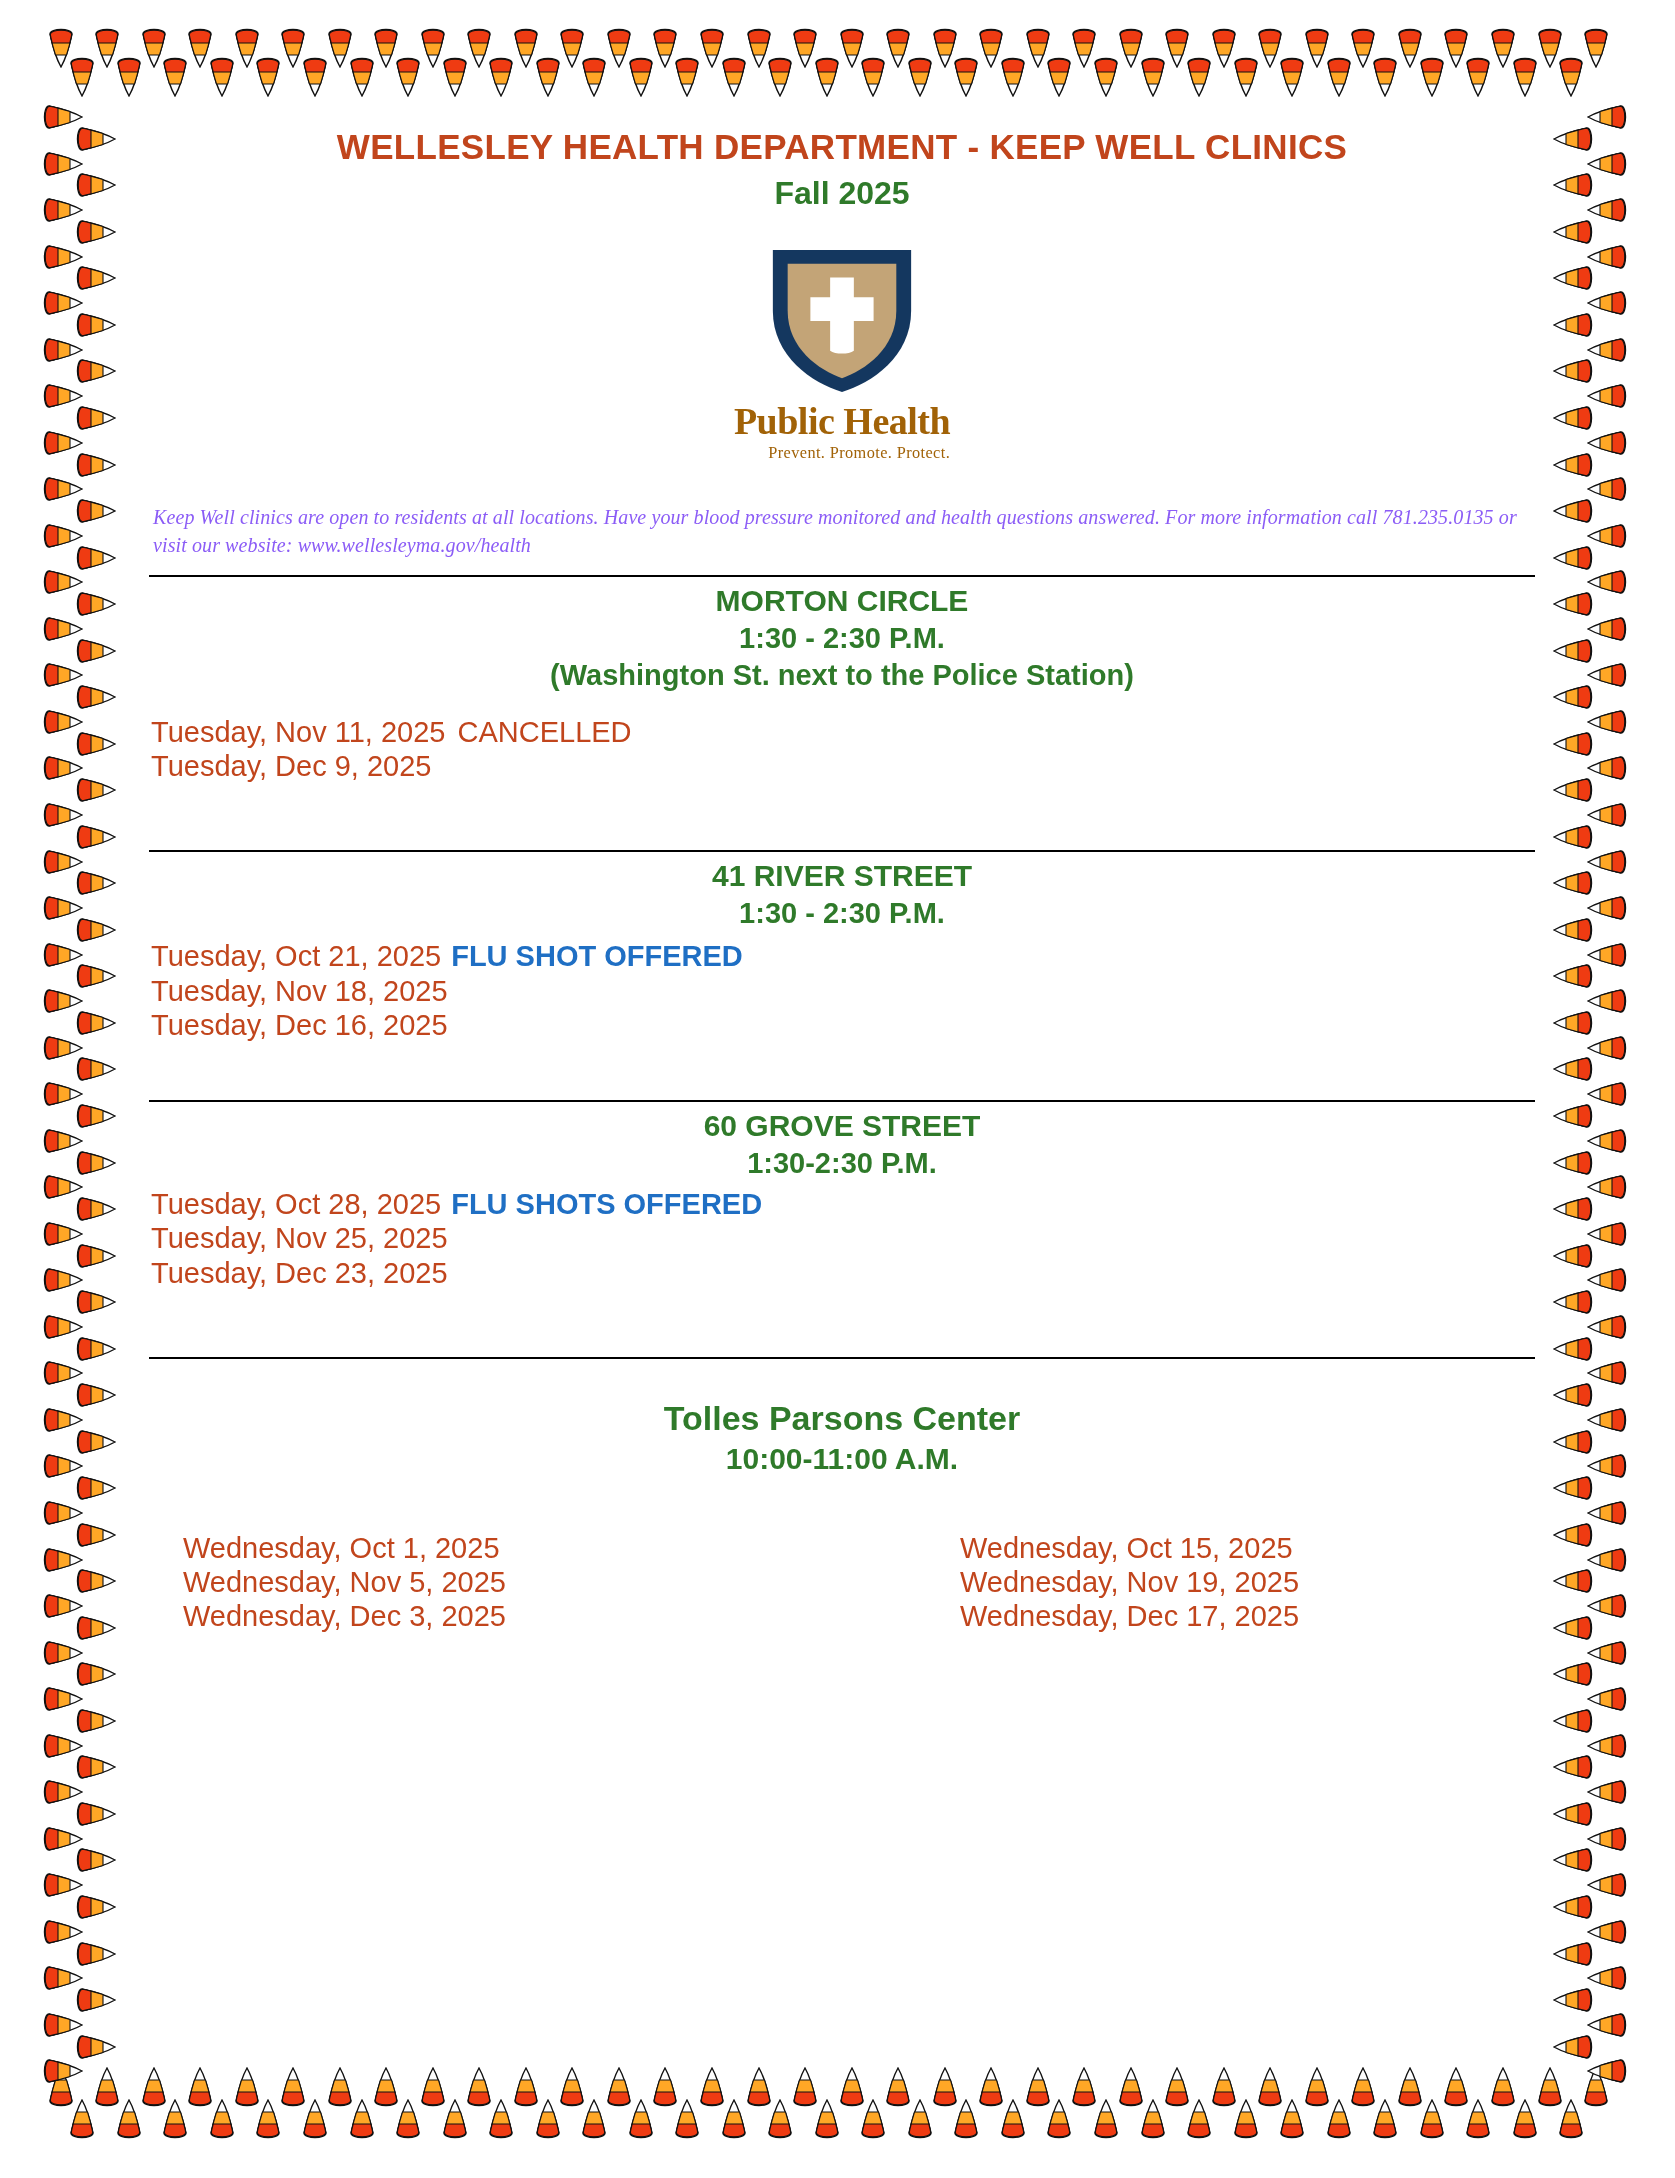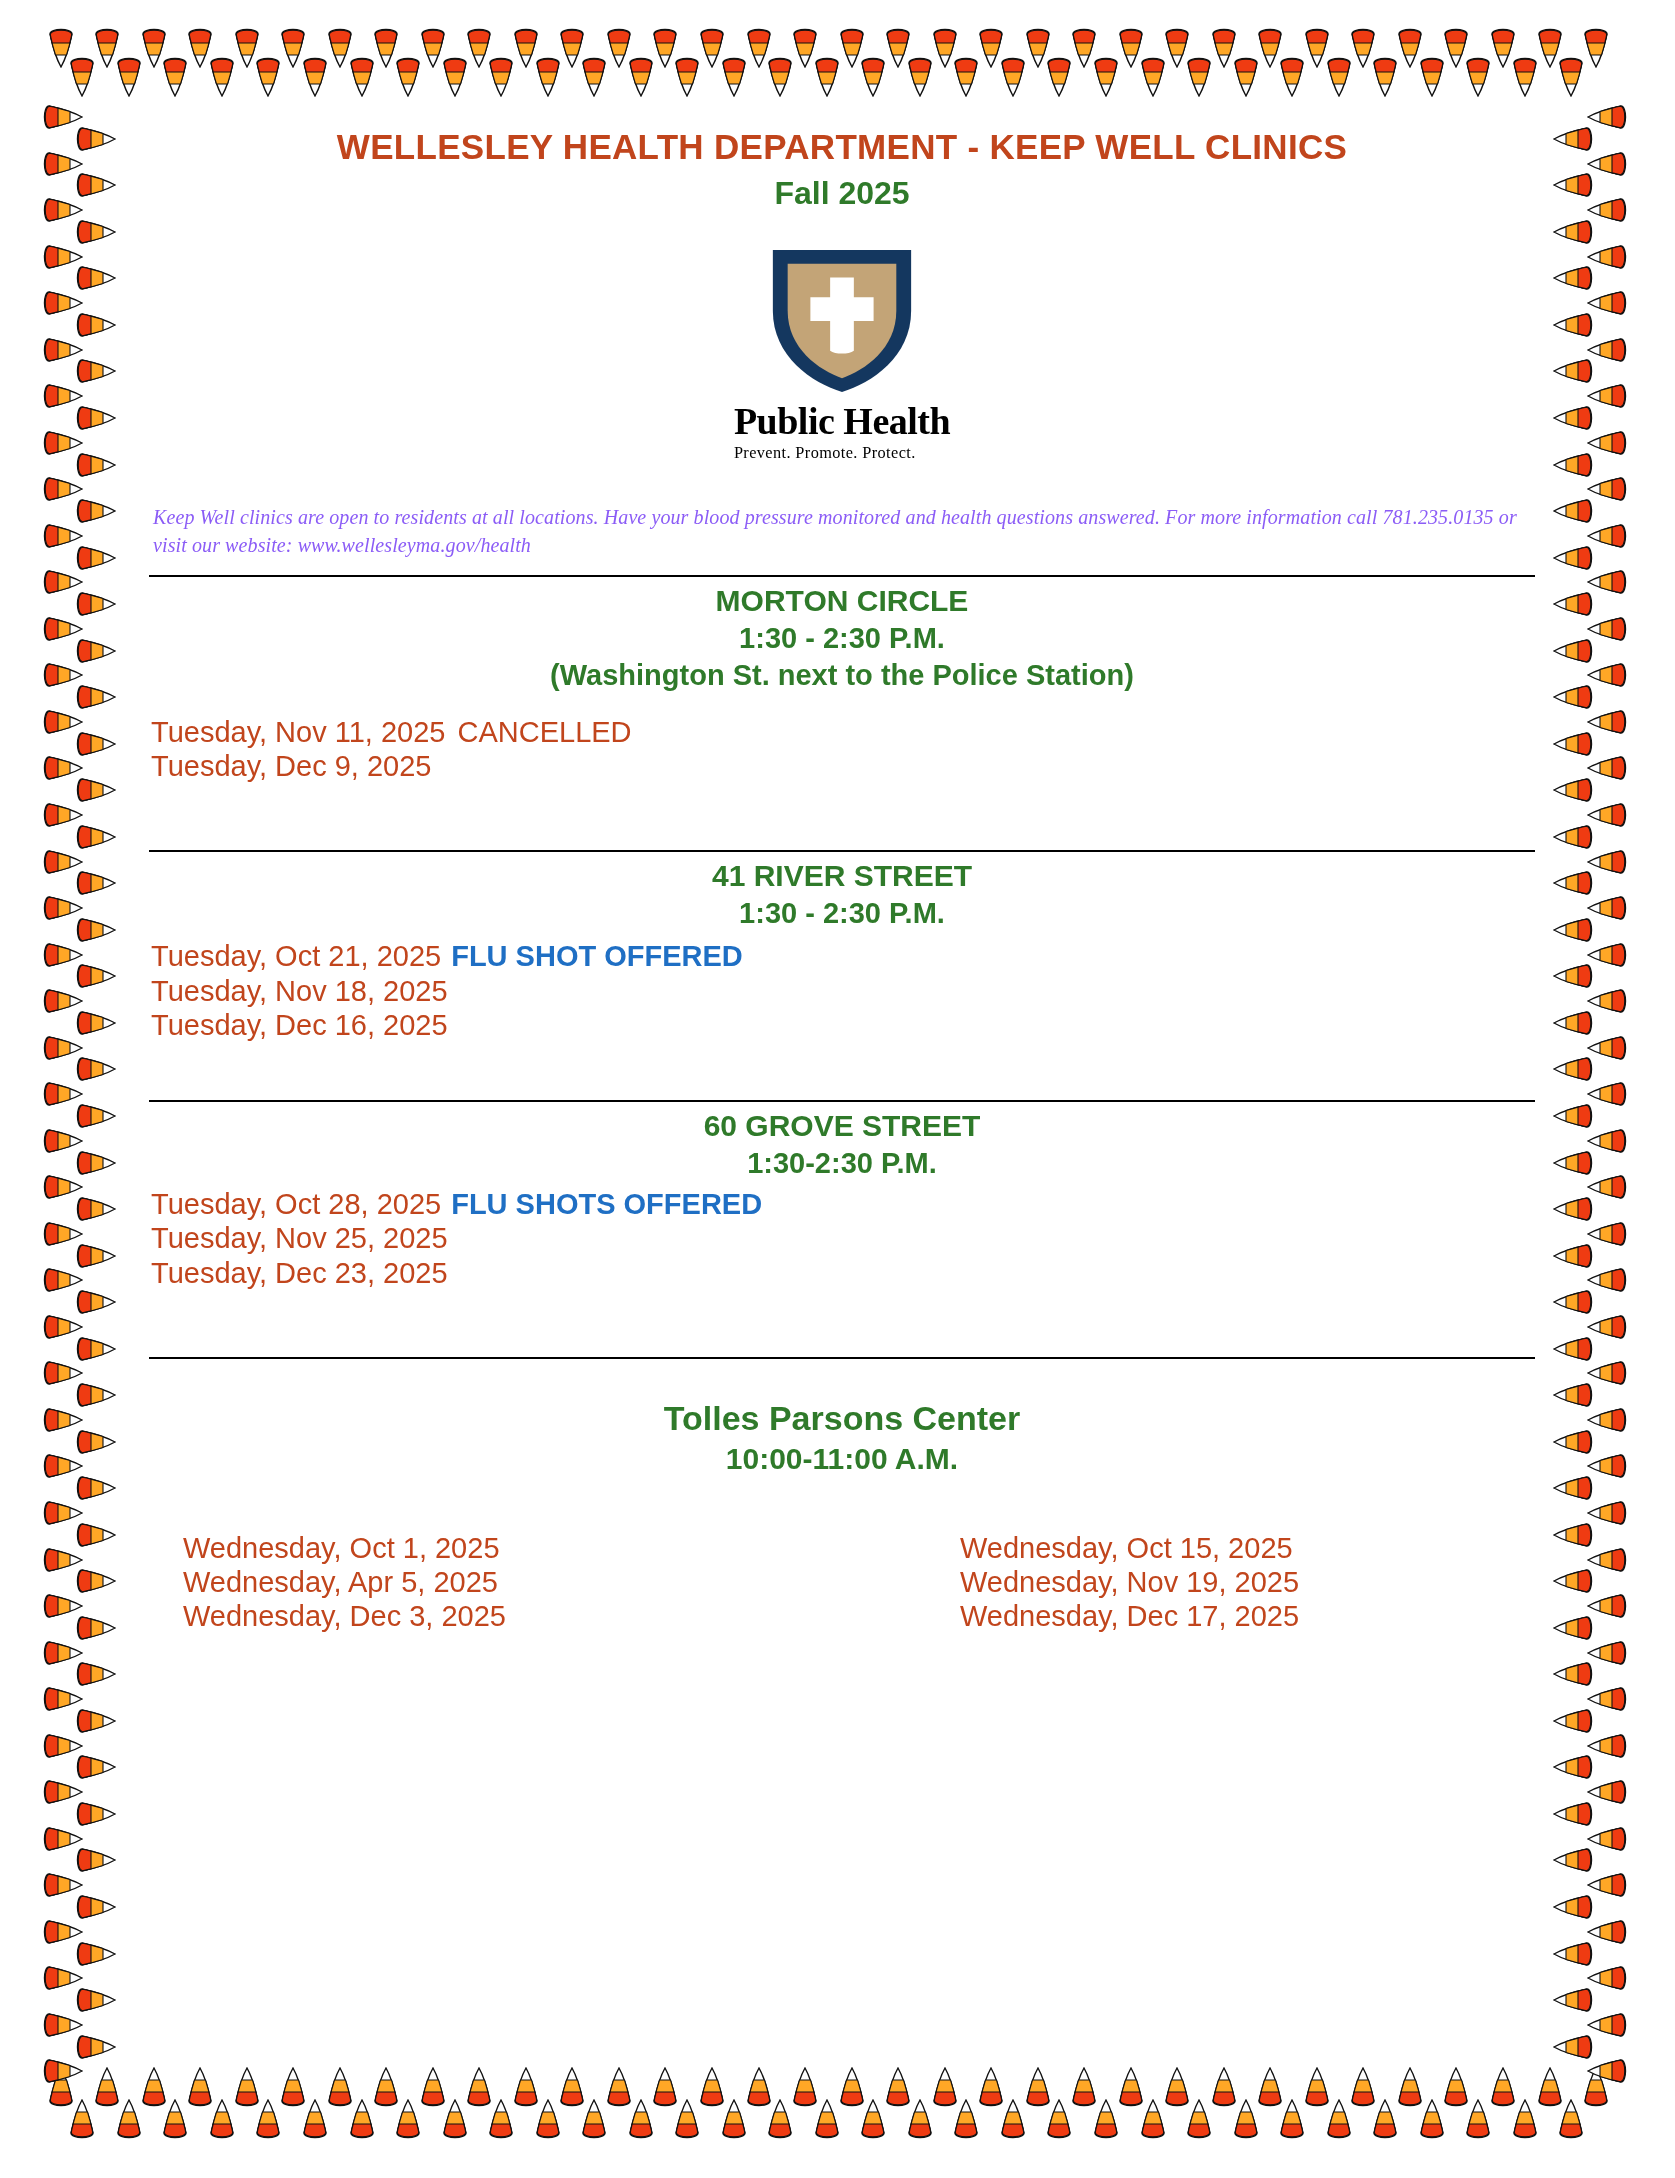--- a/index.html
+++ b/index.html
@@ -66,23 +66,23 @@
     display: flex;
     flex-direction: column;
     align-items: center;
   }
   .shield {
     width: 162px;
     height: 158px;
   }
   .logo-text {
     margin-top: 4px;
-    text-align: left;
+    text-align: right;
     font-family: "Liberation Serif", serif;
-    color: #000000;
+    color: #a16207;
   }
   .logo-main {
     font-size: 38px;
     font-weight: bold;
     letter-spacing: -0.5px;
     line-height: 1;
   }
   .logo-tag {
     font-size: 16.3px;
     letter-spacing: 0.4px;
@@ -2388,21 +2388,21 @@
 
     <div class="sec-gap-lg"></div>
 
     <hr class="rule">
     <div>
       <div class="tolles-title">Tolles Parsons Center</div>
       <div class="tolles-time">10:00-11:00 A.M.</div>
       <div class="two-col">
         <div class="col left">
           <div class="date-row">Wednesday, Oct 1, 2025</div>
-          <div class="date-row">Wednesday, Apr 5, 2025</div>
+          <div class="date-row">Wednesday, Nov 5, 2025</div>
           <div class="date-row">Wednesday, Dec 3, 2025</div>
         </div>
         <div class="col right">
           <div class="date-row">Wednesday, Oct 15, 2025</div>
           <div class="date-row">Wednesday, Nov 19, 2025</div>
           <div class="date-row">Wednesday, Dec 17, 2025</div>
         </div>
       </div>
     </div>
 

